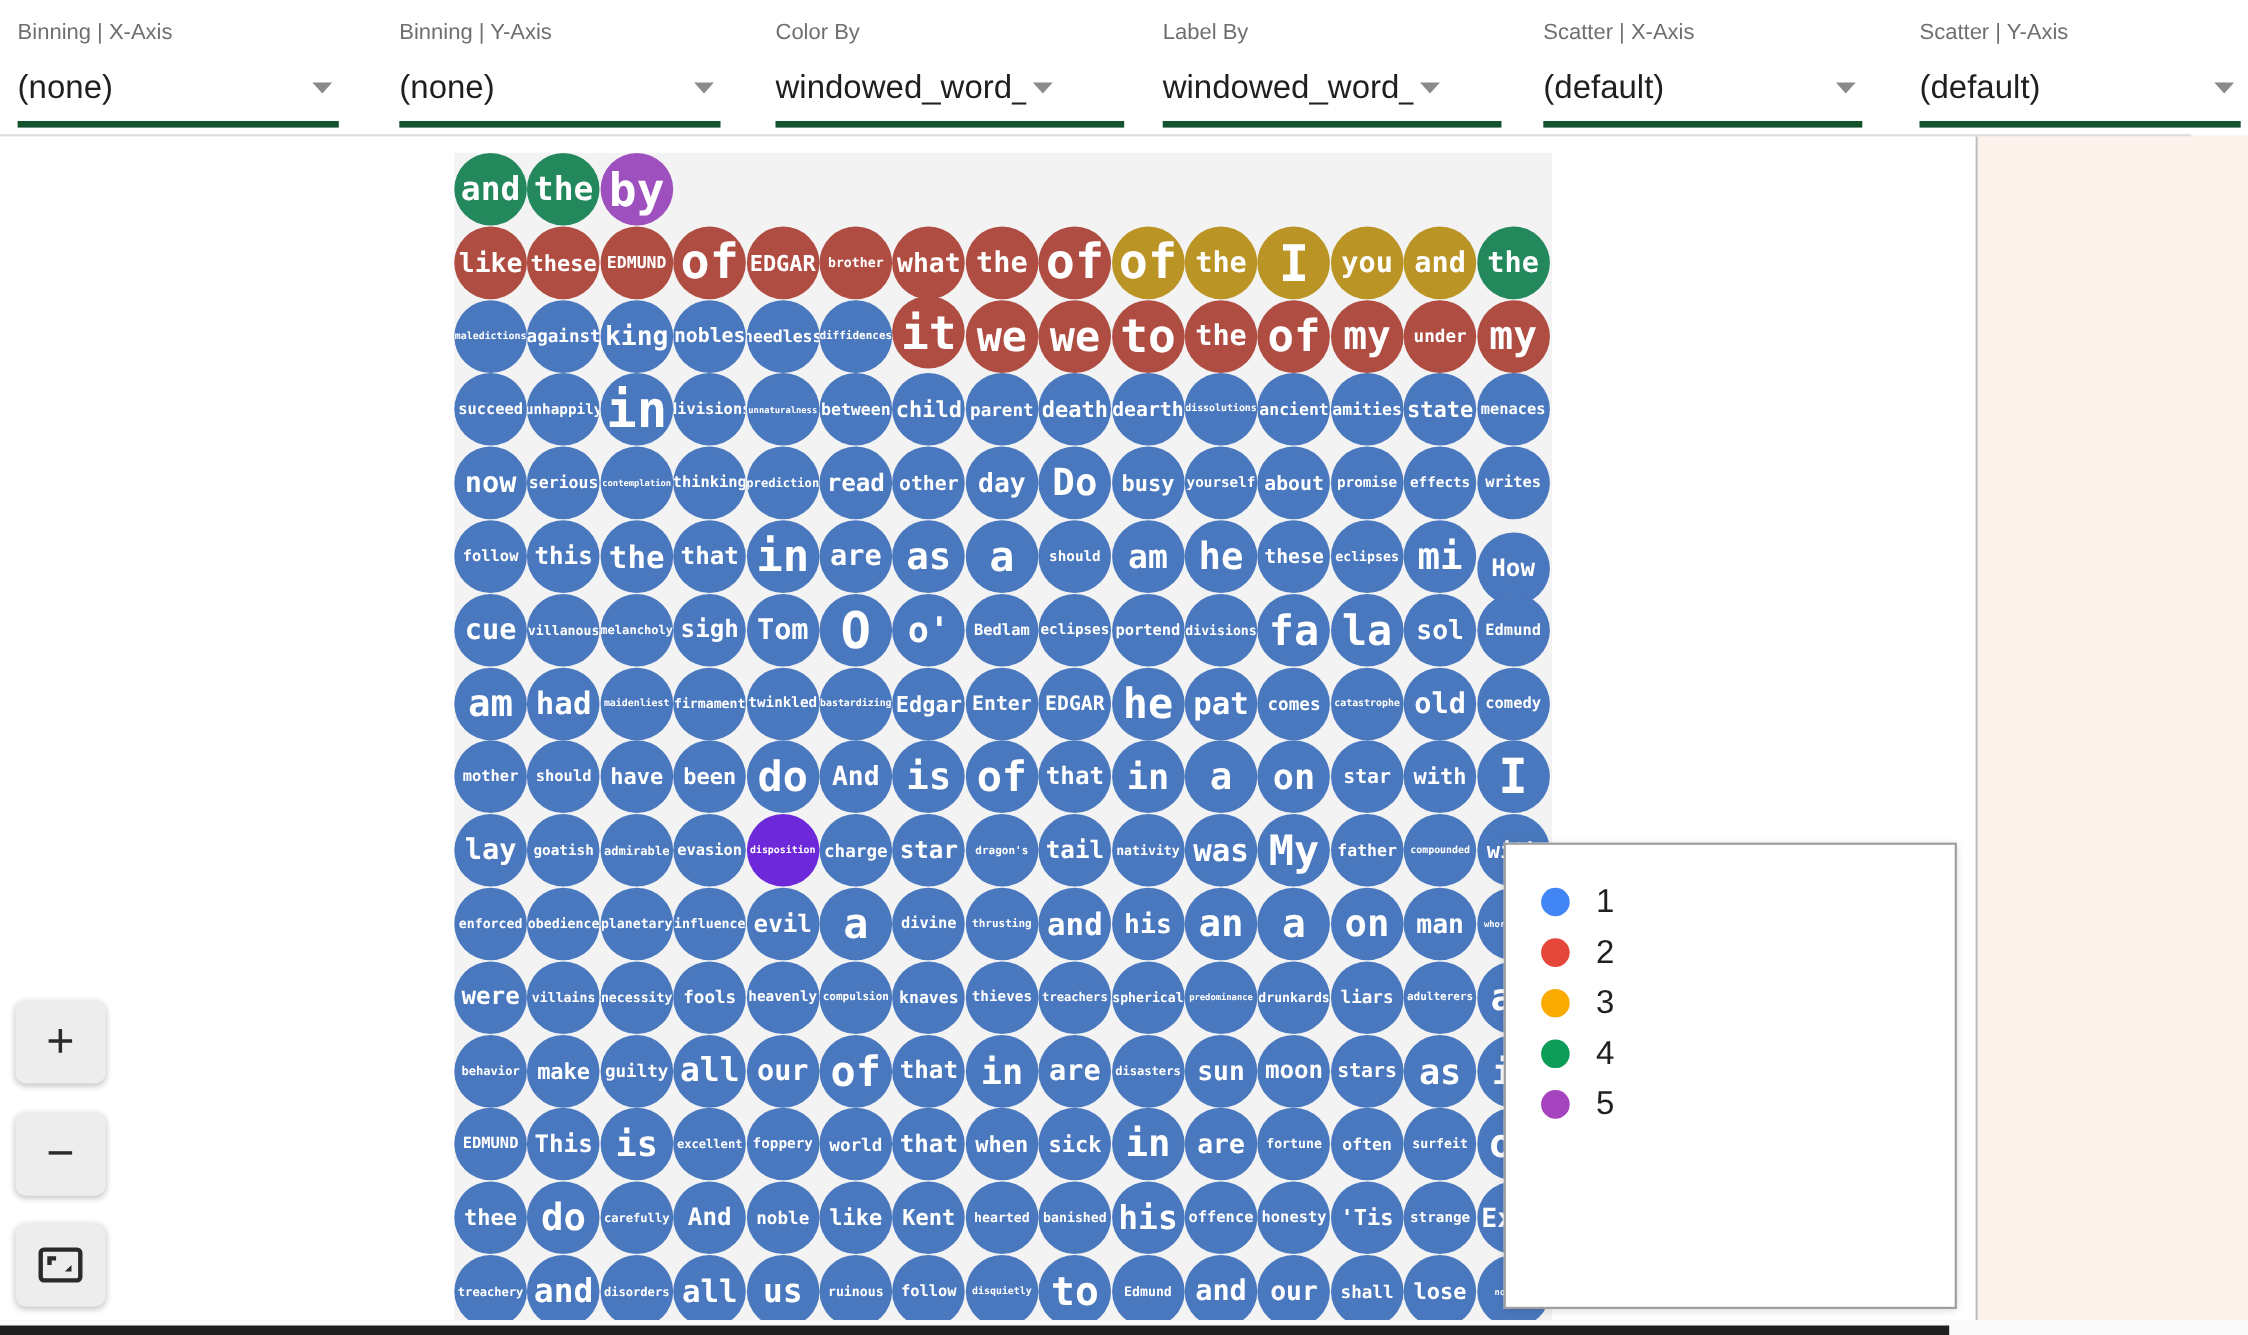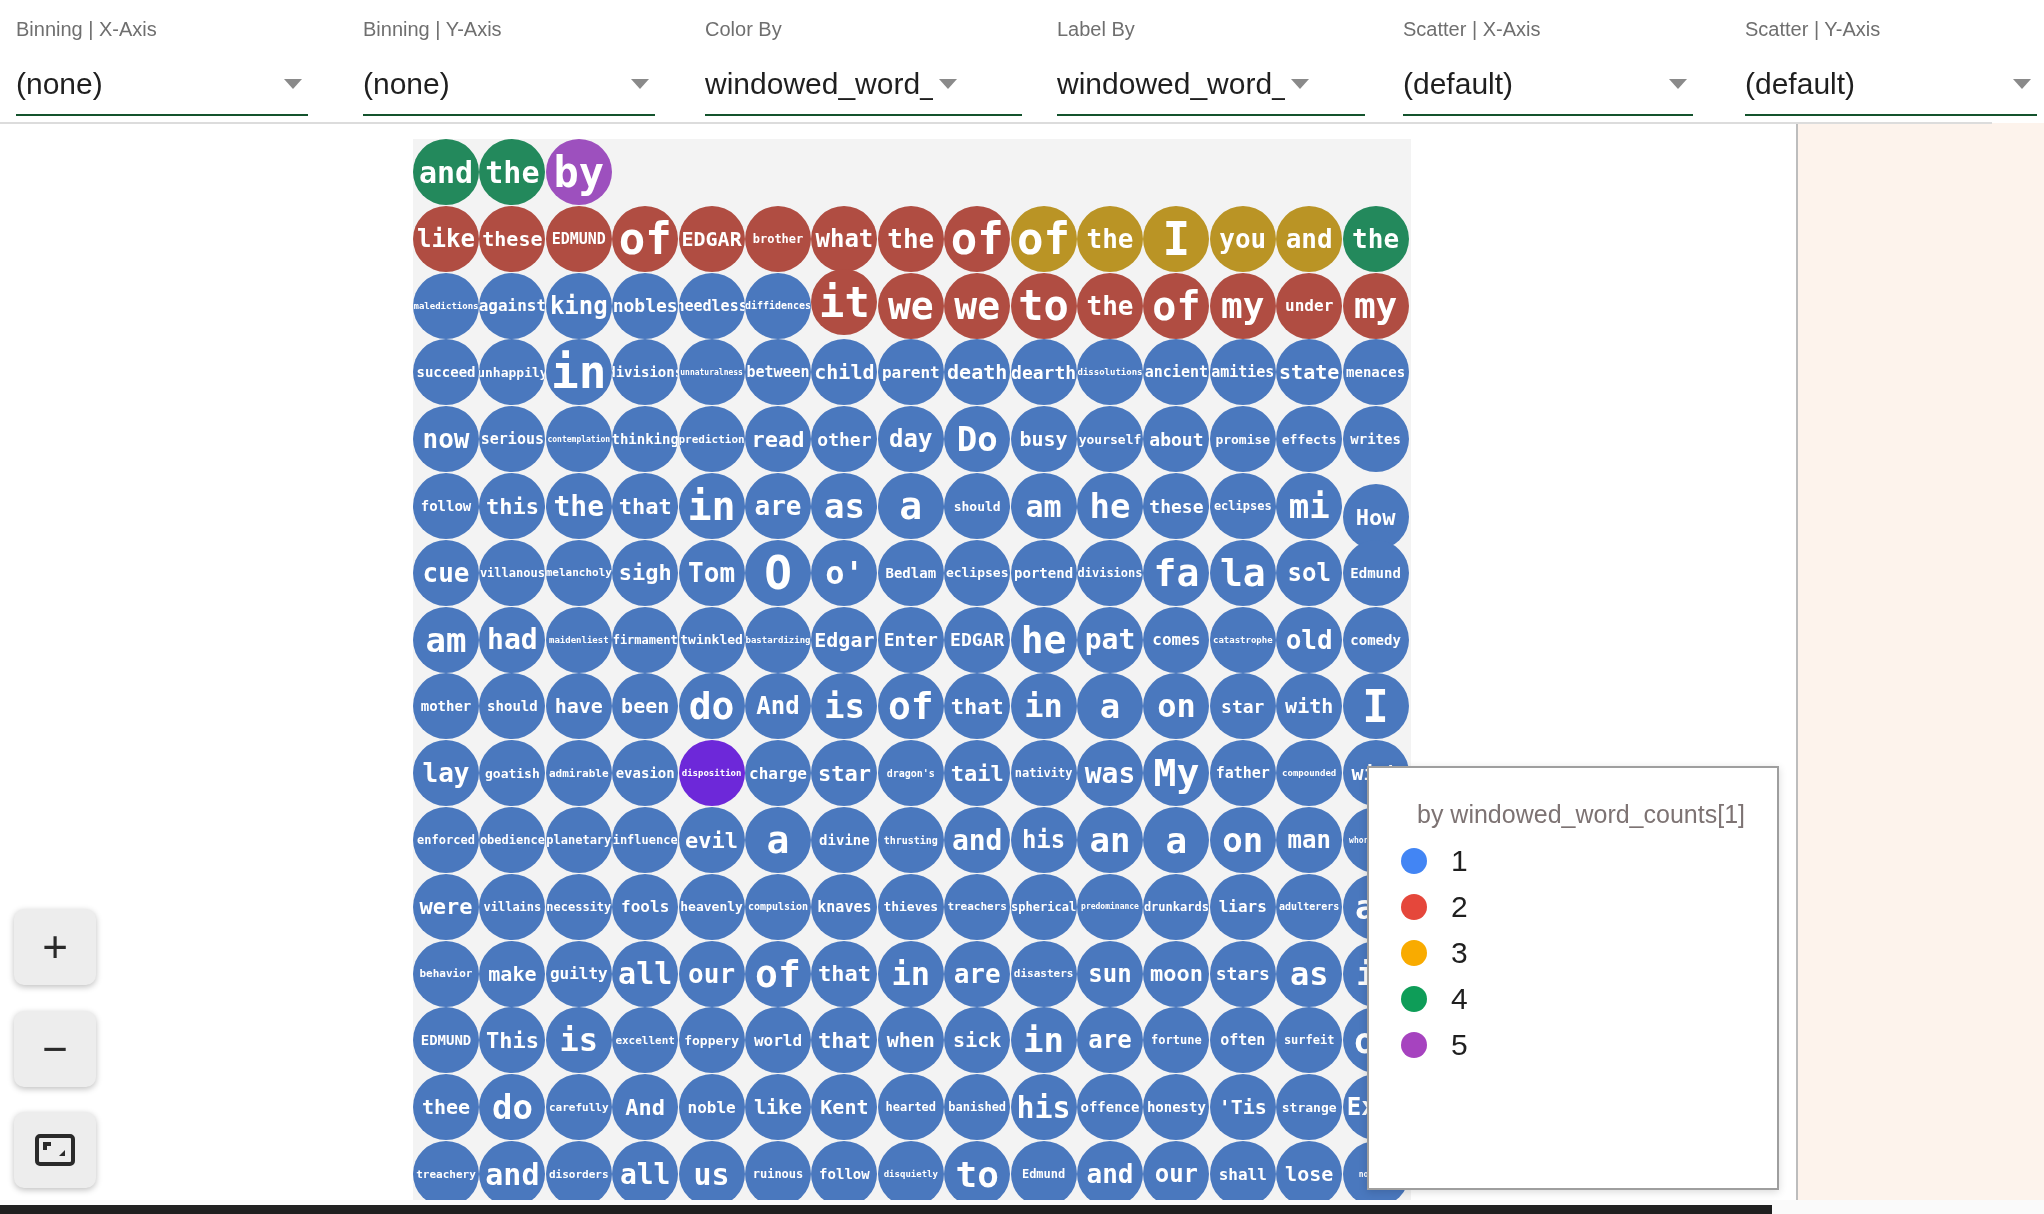--- a/index.html
+++ b/index.html
@@ -5,21 +5,21 @@
   html,body{margin:0;padding:0;background:#ffffff;}
   body{width:2044px;height:1214px;position:relative;overflow:hidden;
        font-family:"Liberation Sans",sans-serif;-webkit-font-smoothing:antialiased;}
 
   
   .toolbar{position:absolute;left:0;top:0;width:1992px;height:122px;background:#fff;
            border-bottom:2px solid #dcdcdc;z-index:5;}
   .ctl{position:absolute;top:16px;height:100px;}
   .ctl-label{font-size:20px;color:#6f6f6f;line-height:26px;}
   .ctl-select{position:absolute;left:0;right:0;bottom:0;height:60px;display:flex;
-              align-items:center;justify-content:space-between;border-bottom:2px solid #14532d;
+              align-items:center;justify-content:space-between;border-bottom:6px solid #14532d;
               cursor:pointer;}
   .ctl-select.tight{justify-content:flex-start;}
   .ctl-value{font-size:30px;color:#1f1f1f;white-space:nowrap;overflow:hidden;}
   .ctl-select.tight .ctl-value{max-width:228px;}
   .caret{width:0;height:0;border-left:9px solid transparent;border-right:9px solid transparent;
          border-top:10px solid #8a8a8a;margin:0 6px;flex:0 0 auto;}
 
   
   .grid-panel{position:absolute;left:413px;top:139px;width:998px;height:1066px;
               background:#f3f3f3;z-index:1;}
@@ -356,21 +356,20 @@
       <svg width="42" height="34" viewBox="0 0 42 34">
         <rect x="3" y="3" width="36" height="28" rx="3" fill="none" stroke="#2a2a2a" stroke-width="4"></rect>
         <path d="M11 17 L11 11 L17 11" fill="none" stroke="#2a2a2a" stroke-width="4"></path>
         <path d="M31 23 L25 23 L31 17 Z" fill="#2a2a2a"></path>
       </svg>
     </span>
   </div>
 
   <div class="legend">
     <div class="legend-body">
-      <div class="legend-subtitle">by windowed_word_counts[1]</div>
       <div id="legend-items">
           <div class="legend-item">
             <span class="legend-dot" style="background: rgb(66, 133, 244);"></span>
             <span class="legend-item-label">1</span>
           </div>
           <div class="legend-item">
             <span class="legend-dot" style="background: rgb(229, 71, 59);"></span>
             <span class="legend-item-label">2</span>
           </div>
           <div class="legend-item">

